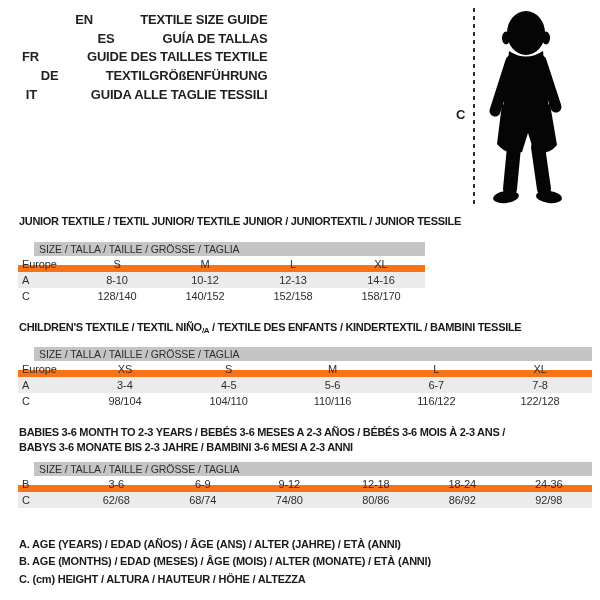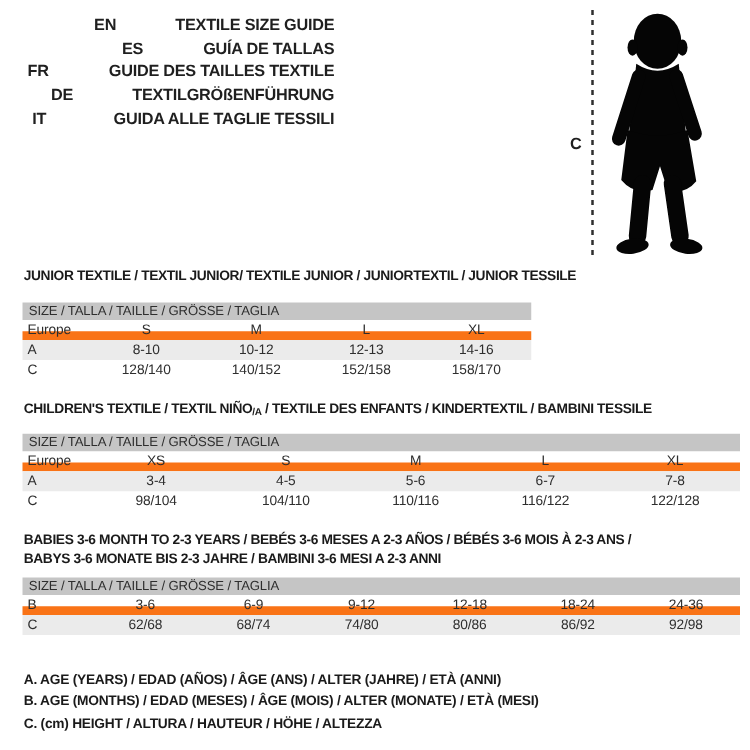--- a/index.html
+++ b/index.html
@@ -29,21 +29,21 @@
     position:absolute; left:19px; font-size:11px; font-weight:bold;
     letter-spacing:-0.3px; white-space:nowrap; color:#1a1a1a;
   }
   .sec-title.two-line { white-space:normal; width:565px; line-height:15px; }
   .sub-a { font-size:8px; vertical-align:-2px; }
 
   
   .size-table { position:absolute; left:18px; }
   .t-bar {
     height:14px; line-height:14px; background:#c5c5c5; color:#2e2e2e;
-    font-size:10.5px; padding-left:5px; letter-spacing:-0.1px;
+    font-size:10.5px; padding-left:5px; letter-spacing:-0.1px;margin-left:16px;
   }
   .t-row { display:flex; height:16px; line-height:16px; font-size:11px; color:#2e2e2e; letter-spacing:-0.1px; }
   .t-row .c0 { width:55px; text-align:left; padding-left:4px; }
   .t-row .c { flex:1; text-align:center; }
   .t-row.sep { border-bottom:7px solid #f97316; }
   .t-row.alt { background:#ebebeb; }
 
   
   .legend { position:absolute; top:536px; left:19px; }
   .legend-line { font-size:11px; font-weight:bold; letter-spacing:-0.2px; line-height:17.3px; white-space:nowrap; color:#1a1a1a; }
@@ -169,17 +169,17 @@
       <span class="c">68/74</span>
       <span class="c">74/80</span>
       <span class="c">80/86</span>
       <span class="c">86/92</span>
       <span class="c">92/98</span>
     </div>
   </div>
 
   <div class="legend">
     <div class="legend-line">A. AGE (YEARS) / EDAD (AÑOS) / ÂGE (ANS) / ALTER (JAHRE) / ETÀ (ANNI)</div>
-    <div class="legend-line">B. AGE (MONTHS) / EDAD (MESES) / ÂGE (MOIS) / ALTER (MONATE) / ETÀ (MESI)</div>
+    <div class="legend-line">B. AGE (MONTHS) / EDAD (MESES) / ÂGE (MOIS) / ALTER (MONATE) / ETÀ (ANNI)</div>
     <div class="legend-line">C. (cm) HEIGHT / ALTURA / HAUTEUR / HÖHE / ALTEZZA</div>
   </div>
 
 </div>
 
 </body></html>

